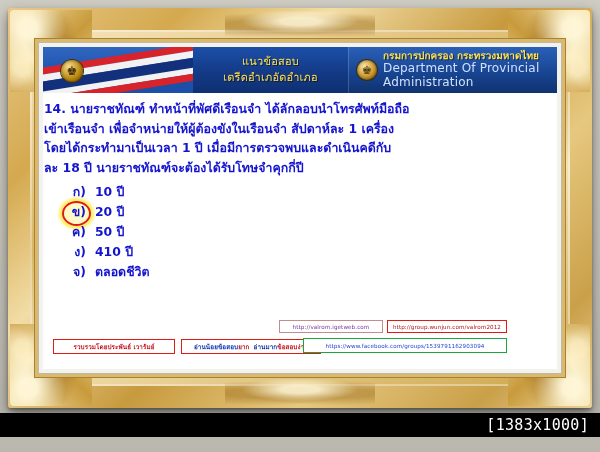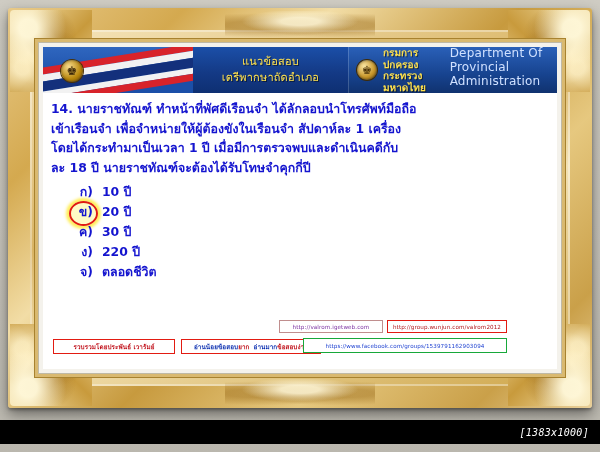--- a/index.html
+++ b/index.html
@@ -108,27 +108,27 @@
     padding-left:8px;
     background:linear-gradient(180deg,#2a60b8,#17438f 60%,#10326f);
     border-left:1px solid rgba(255,255,255,.18);
   }
   .seal{
     width:20px;height:20px;border-radius:50%;flex:0 0 20px;
     background:radial-gradient(circle at 35% 30%,#f7e3a0,#c9972a 58%,#6b4a10);
     box-shadow:0 0 0 1px #3f2b06, inset 0 0 3px rgba(0,0,0,.55);
     display:flex;align-items:center;justify-content:center;color:#4a3207;font-size:11px;
   }
-  #dept{display:flex;line-height:1.15;}
+  #dept{display:flex;flex-direction:column;line-height:1.15;}
   #dept-th{color:#ffe14d;font-weight:bold;font-size:10px;text-shadow:1px 1px 0 rgba(0,0,0,.5);}
   #dept-en{color:#cfe0ff;font-size:12px;letter-spacing:.2px;}
 
   
   #body{
-    flex:1;padding:6px 12px 0 8px;position:relative;
+    flex:1;padding:6px 12px 0 1px;position:relative;
     background:#ffffff;
   }
   .qline{
     color:#1414cf;font-weight:bold;font-size:12.4px;line-height:19.5px;
     white-space:nowrap;
   }
   #choices{margin-top:5px;}
   .choice{
     display:flex;align-items:center;gap:9px;
     color:#1414cf;font-weight:bold;font-size:12.4px;line-height:20px;
@@ -157,27 +157,26 @@
   #fb-author{left:0;top:20px;width:122px;height:15px;border:1px solid #e21b12;color:#c0101a;}
   #fb-slogan{left:128px;top:20px;width:140px;height:15px;border:1px solid #e21b12;color:#b01016;}
   #fb-slogan .s-a{color:#0b2fb0;}
   #fb-slogan .s-b{color:#c0101a;}
   #fb-url1{left:226px;top:1px;width:104px;height:13px;border:1px solid #c08e8e;color:#7a2fa0;}
   #fb-url2{left:334px;top:1px;width:120px;height:13px;border:1px solid #e21b12;color:#b01016;}
   #fb-url3{left:250px;top:19px;width:204px;height:15px;border:1px solid #17a83a;color:#1b3fd0;}
 
   
   #watermark{
-    position:absolute;left:0;right:0;bottom:8px;height:24px;
+    position:absolute;left:0;right:0;bottom:15px;height:24px;
     background:#000;display:flex;align-items:center;justify-content:flex-end;
     padding-right:8px;box-sizing:border-box;
-    color:#fff;font-size:10px;
+    color:#fff;font-size:15px;
     font-family:"DejaVu Sans Mono","Liberation Mono",monospace;
     letter-spacing:.3px;
-    font-style:italic;
   }
   #wm-dims{margin-right:3px;}
 </style>
 </head>
 <body>
 
 <div id="wall">
 
   <div id="frame">
     <div class="orn tl"></div>
@@ -196,21 +195,21 @@
             <div class="flagband fb1"></div>
             <div class="flagband fb2"></div>
             <div class="flagband fb3"></div>
             <div class="flagband fb4"></div>
             <div class="flagband fb5"></div>
             <div class="garuda">♚</div>
           </div>
 
           <div id="banner-title">
             <span>แนวข้อสอบ</span>
-            <span>เตรีพากษาถัดอำเภอ</span>
+            <span>เตรีดอำเภอัดอำเภอ</span>
           </div>
 
           <div id="banner-right">
             <div class="seal">♚</div>
             <div id="dept">
               <span id="dept-th">กรมการปกครอง กระทรวงมหาดไทย</span>
               <span id="dept-en">Department Of Provincial Administration</span>
             </div>
           </div>
         </div>
@@ -232,26 +231,26 @@
             </div>
 
             <div class="choice marked">
               <span class="mark-circle"></span>
               <span class="ch-key">ข)</span>
               <span>20 ปี</span>
             </div>
 
             <div class="choice">
               <span class="ch-key">ค)</span>
-              <span>30 ปี</span>
+              <span>50 ปี</span>
             </div>
 
             <div class="choice">
               <span class="ch-key">ง)</span>
-              <span>220 ปี</span>
+              <span>410 ปี</span>
             </div>
 
             <div class="choice">
               <span class="ch-key">จ)</span>
               <span>ตลอดชีวิต</span>
             </div>
           </div>
 
           <div id="footer">
 

